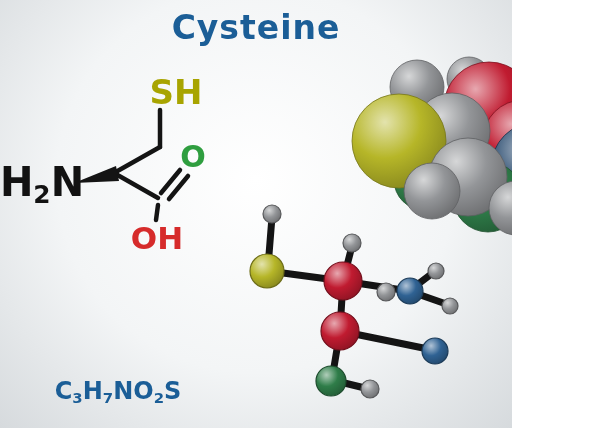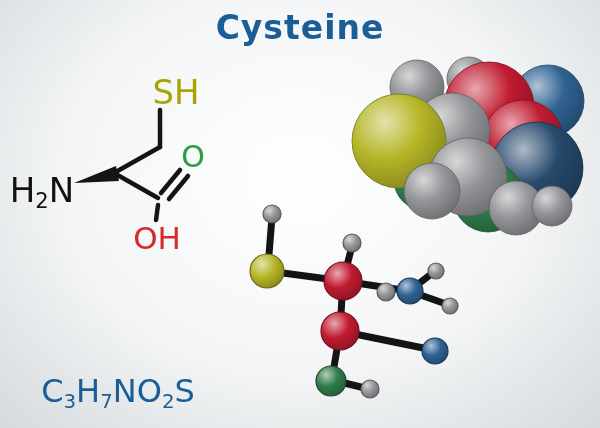--- a/index.html
+++ b/index.html
@@ -1,32 +1,32 @@
 <!DOCTYPE html>
 <html><head>
 <meta charset="utf-8">
 <style>
   html,body{margin:0;padding:0;background:#ffffff;}
   .canvas{
-    position:relative;width:600px;height:428px;overflow:hidden;
+    position:relative;width:512px;height:428px;overflow:hidden;
     background:radial-gradient(ellipse at 50% 42%, #ffffff 0%, #f3f5f6 55%, #d6dadd 100%);
     font-family:"DejaVu Sans", sans-serif;
   }
   .title{
     position:absolute;left:0;right:0;top:8px;text-align:center;
     font-weight:bold;font-size:33px;letter-spacing:1px;
   }
   #mol{position:absolute;left:0;top:0;}
   .atom-label{
     position:absolute;transform:translate(-50%,-50%);
-    font-weight:normal;white-space:nowrap;line-height:1;text-align:center;
+    font-weight:bold;white-space:nowrap;line-height:1;text-align:center;
   }
   .formula-label{
     position:absolute;transform:translate(-50%,-50%);
-    font-weight:normal;white-space:nowrap;line-height:1;font-size:32px;
+    font-weight:bold;white-space:nowrap;line-height:1;font-size:24px;
   }
   .subsc{font-size:62%;position:relative;top:0.30em;}
 </style>
 </head>
 <body>
 
 <div class="canvas">
 
   <div class="title" style="color: rgb(27, 94, 151);">Cysteine</div>
 
@@ -109,20 +109,20 @@
         <circle cx="386" cy="292" r="9" fill="url(#g-gray)" stroke="#58595b" stroke-width="1.2"></circle>
         <circle cx="340" cy="331" r="19" fill="url(#g-red)" stroke="#73101d" stroke-width="1.2"></circle>
         <circle cx="435" cy="351" r="13" fill="url(#g-blue)" stroke="#1c3b58" stroke-width="1.2"></circle>
         <circle cx="331" cy="381" r="15" fill="url(#g-green)" stroke="#1c4b2c" stroke-width="1.2"></circle>
         <circle cx="370" cy="389" r="9" fill="url(#g-gray)" stroke="#58595b" stroke-width="1.2"></circle>
       </g>
   </svg>
 
   <div id="labels">
       <div class="atom-label" style="left: 176px; top: 92px; color: rgb(168, 164, 0); font-size: 34px;"><span>SH</span></div>
-      <div class="atom-label" style="left: 42px; top: 190px; color: rgb(18, 18, 18); font-size: 34px;"><span>H</span><span class="subsc">2</span><span>N</span></div>
+      <div class="atom-label" style="left: 42px; top: 182px; color: rgb(18, 18, 18); font-size: 40px;"><span>H</span><span class="subsc">2</span><span>N</span></div>
       <div class="atom-label" style="left: 193px; top: 157px; color: rgb(47, 158, 63); font-size: 30px;"><span>O</span></div>
       <div class="atom-label" style="left: 157px; top: 238px; color: rgb(214, 43, 43); font-size: 31px;"><span>OH</span></div>
     </div>
 
   <div class="formula-label" id="formula" style="left: 118px; top: 391px; color: rgb(27, 94, 151);"><span>C</span><span class="subsc">3</span><span>H</span><span class="subsc">7</span><span>NO</span><span class="subsc">2</span><span>S</span></div>
 
 </div>
 
 </body></html>

